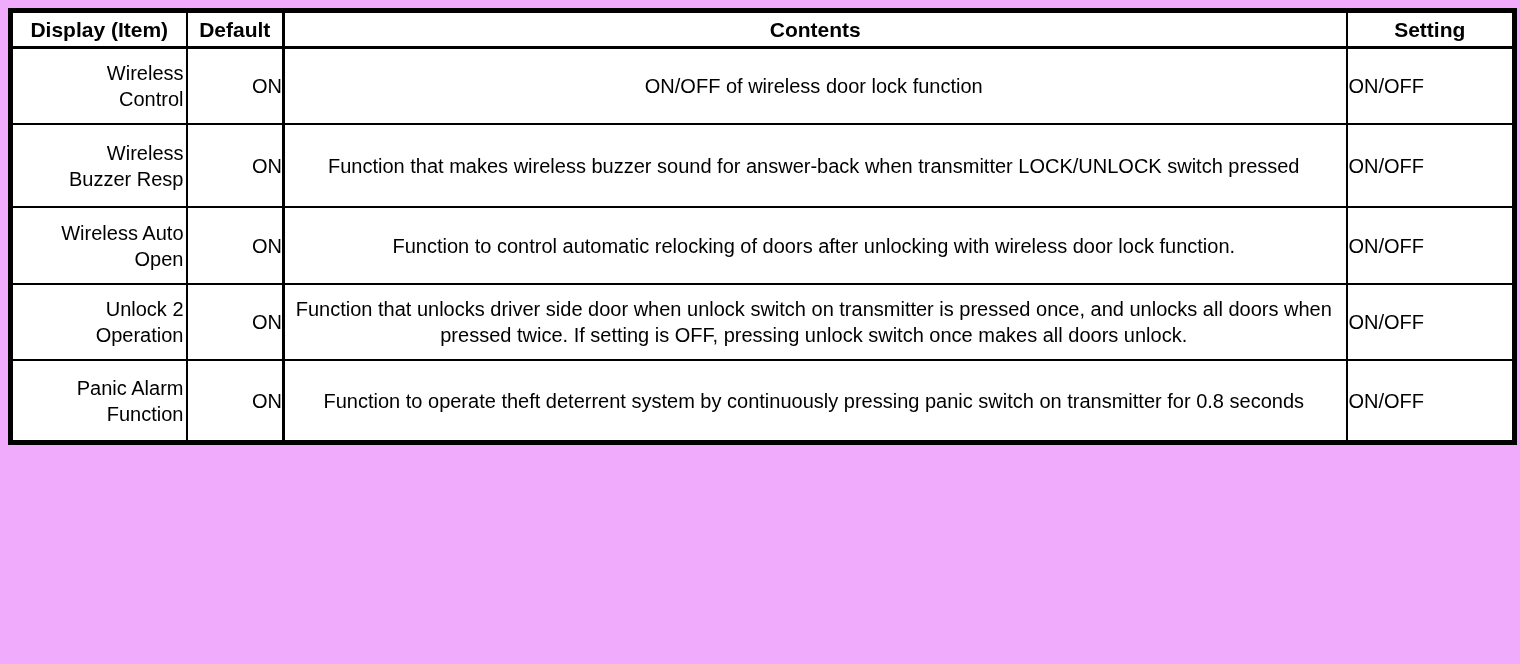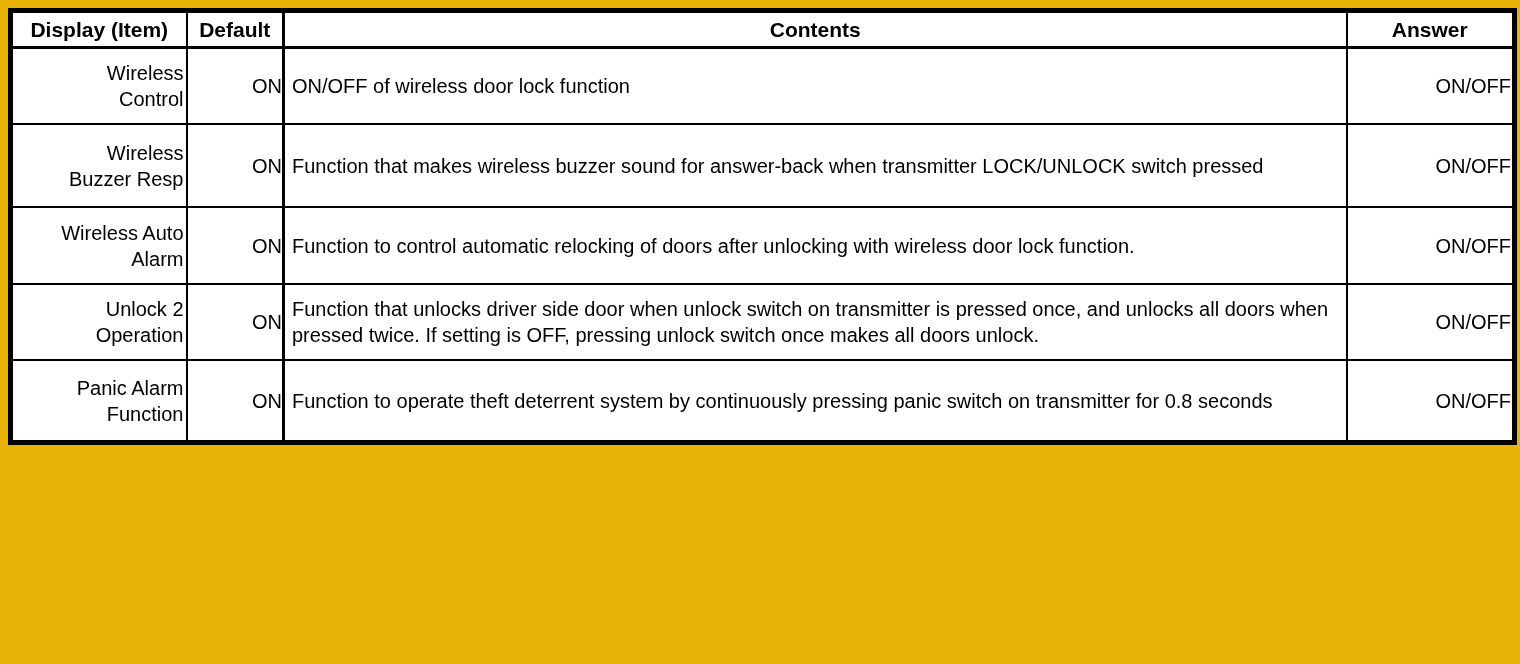--- a/index.html
+++ b/index.html
@@ -5,21 +5,21 @@
   html, body {
     margin: 0;
     padding: 0;
     background: #ffffff;
     font-family: "Liberation Sans", sans-serif;
   }
   .page {
     position: relative;
     width: 1520px;
     height: 664px;
-    background: #eab308;
+    background: #f0abfc;
     overflow: hidden;
   }
   table.settings-table {
     position: absolute;
     left: 8px;
     top: 8px;
     width: 1504px;
     border-collapse: collapse;
     table-layout: fixed;
     border: 5px solid #000000;
@@ -52,25 +52,25 @@
     padding: 0 2px;
   }
   .c-default, th.h-default {
     border-right-width: 3px;
   }
   .c-default {
     text-align: right;
     padding: 0;
   }
   .c-contents {
-    text-align: left;
+    text-align: center;
     padding: 4px 10px 4px 7px;
   }
   .c-setting {
-    text-align: right;
+    text-align: left;
     padding: 0 1px;
     white-space: nowrap;
   }
   
   tbody tr:nth-child(1) td { height: 66px; }
   tbody tr:nth-child(2) td { height: 73px; }
   tbody tr:nth-child(3) td { height: 67px; }
   tbody tr:nth-child(4) td { height: 66px; }
   tbody tr:nth-child(5) td { height: 71px; }
   tbody tr:nth-child(6) td { height: 93px; }
@@ -86,41 +86,41 @@
       <col style="width:176px">
       <col style="width:97px">
       <col style="width:1063px">
       <col style="width:168px">
     </colgroup>
     <thead>
       <tr>
         <th>Display (Item)</th>
         <th class="h-default">Default</th>
         <th>Contents</th>
-        <th>Answer</th>
+        <th>Setting</th>
       </tr>
     </thead>
     <tbody>
       <tr>
         <td class="c-item">Wireless
 Control</td>
         <td class="c-default">ON</td>
         <td class="c-contents">ON/OFF of wireless door lock function</td>
         <td class="c-setting">ON/OFF</td>
       </tr>
       <tr>
         <td class="c-item">Wireless
 Buzzer Resp</td>
         <td class="c-default">ON</td>
         <td class="c-contents">Function that makes wireless buzzer sound for answer-back when transmitter LOCK/UNLOCK switch pressed</td>
         <td class="c-setting">ON/OFF</td>
       </tr>
       <tr>
         <td class="c-item">Wireless Auto
-Alarm</td>
+Open</td>
         <td class="c-default">ON</td>
         <td class="c-contents">Function to control automatic relocking of doors after unlocking with wireless door lock function.</td>
         <td class="c-setting">ON/OFF</td>
       </tr>
       <tr>
         <td class="c-item">Unlock 2
 Operation</td>
         <td class="c-default">ON</td>
         <td class="c-contents">Function that unlocks driver side door when unlock switch on transmitter is pressed once, and unlocks all doors when pressed twice. If setting is OFF, pressing unlock switch once makes all doors unlock.</td>
         <td class="c-setting">ON/OFF</td>

